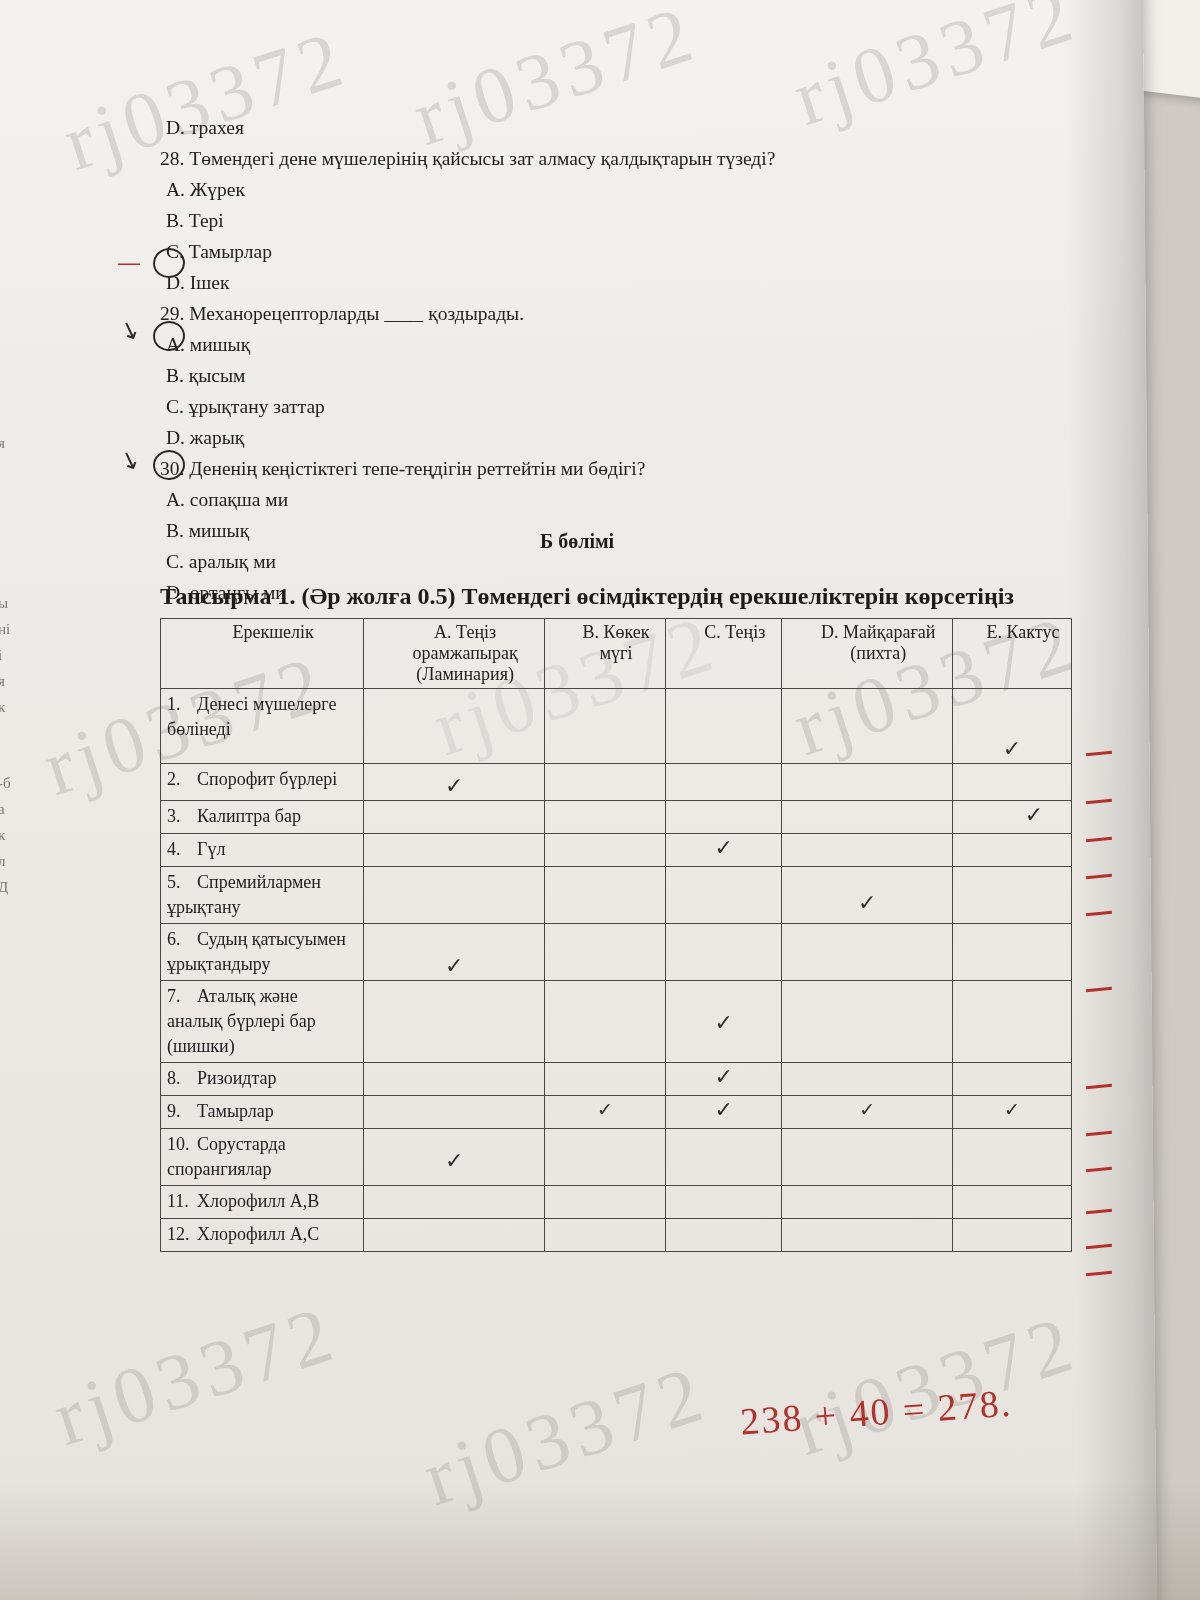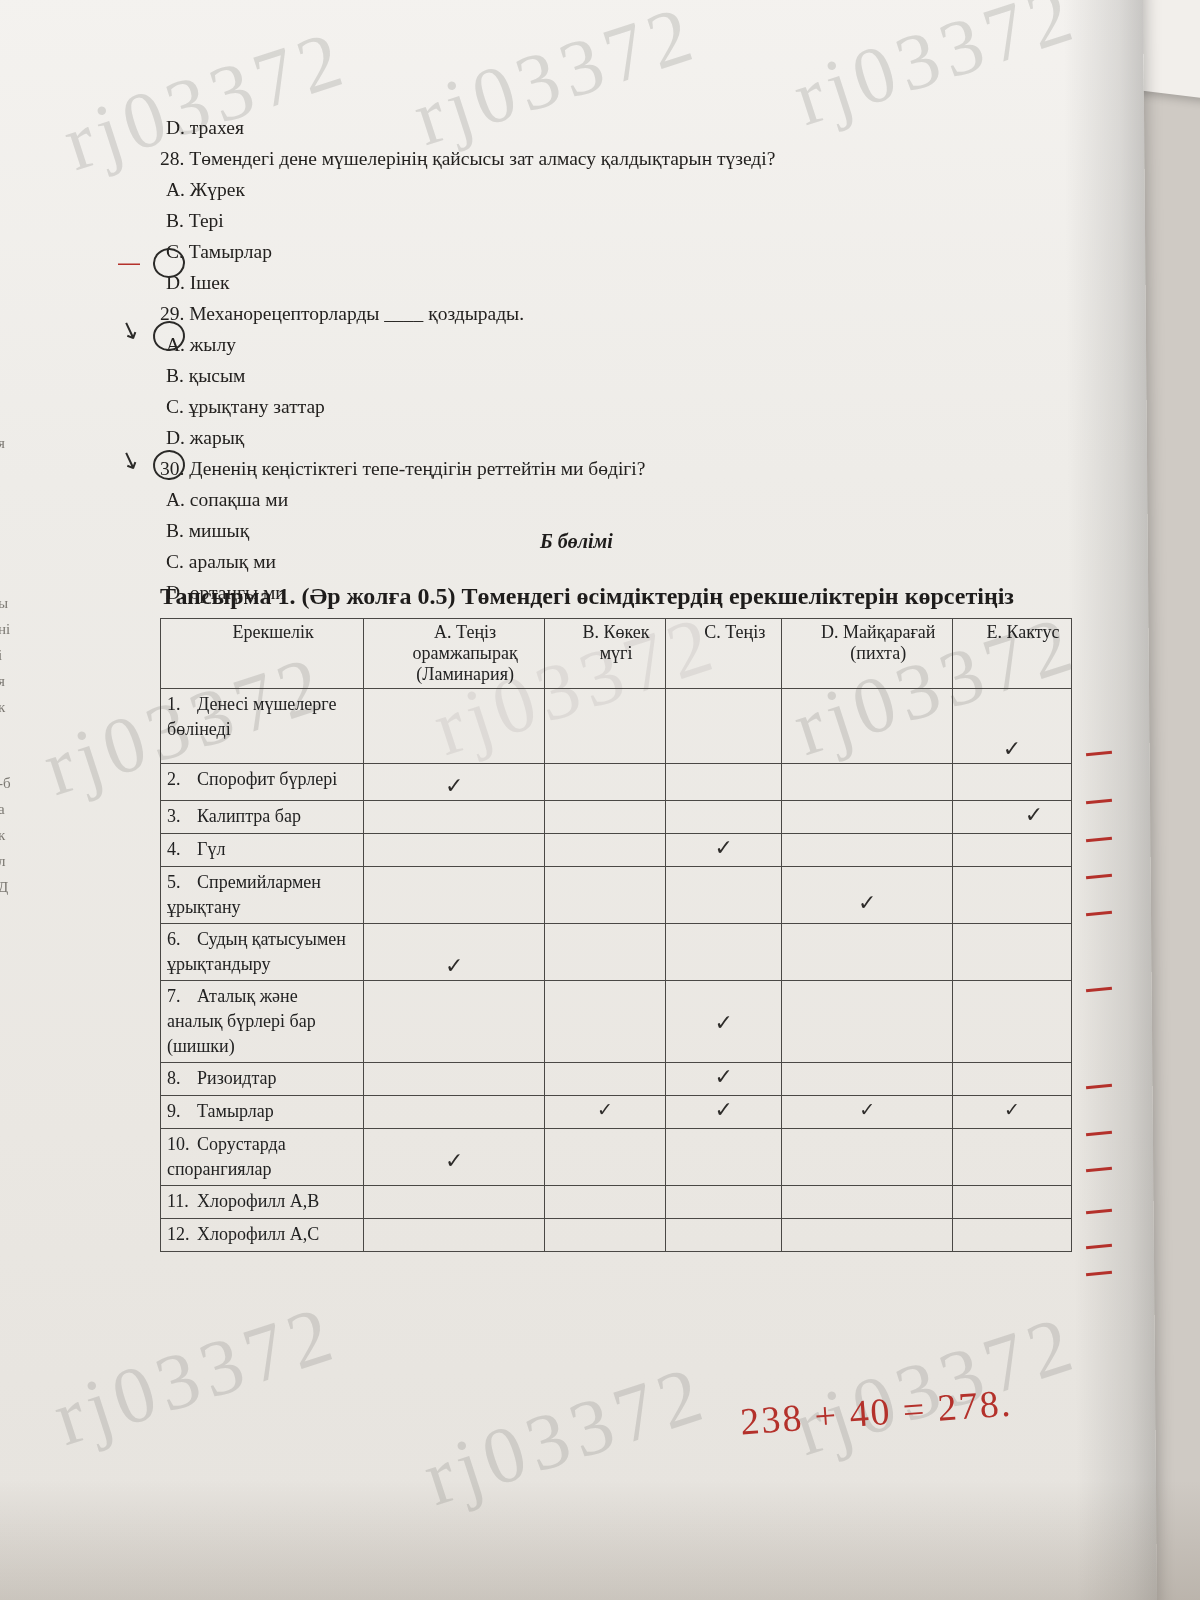--- a/index.html
+++ b/index.html
@@ -116,21 +116,20 @@
     transform: rotate(20deg);
   }
 
   .section-title {
     position: absolute;
     left: 540px;
     top: 530px;
     font-size: 20px;
     font-weight: bold;
     color: #1e1c1b;
-    font-style: italic;
   }
   .task-title {
     position: absolute;
     left: 160px;
     top: 583px;
     font-size: 24px;
     font-weight: bold;
     color: #1e1c1b;
   }
 
@@ -231,21 +230,21 @@
     <div class="faint-left" style="top:770px; left:-2px;">-б<br>а<br>к<br>л<br>Д</div>
 
     <div class="qlist">
       <div class="opt">D. трахея</div>
       <div class="q-num">28. Төмендегі дене мүшелерінің қайсысы зат алмасу қалдықтарын түзеді?</div>
       <div class="opt">A. Жүрек</div>
       <div class="opt">B. Тері</div>
       <div class="opt">C. Тамырлар</div>
       <div class="opt">D. Ішек</div>
       <div class="q-num">29. Механорецепторларды ____ қоздырады.</div>
-      <div class="opt">A. жылу</div>
+      <div class="opt">A. мишық</div>
       <div class="opt">B. қысым</div>
       <div class="opt">C. ұрықтану заттар</div>
       <div class="opt">D. жарық</div>
       <div class="q-num">30. Дененің кеңістіктегі тепе-теңдігін реттейтін ми бөдігі?</div>
       <div class="opt">A. сопақша ми</div>
       <div class="opt">B. мишық</div>
       <div class="opt">C. аралық ми</div>
       <div class="opt">D. ортаңғы ми</div>
     </div>
 

